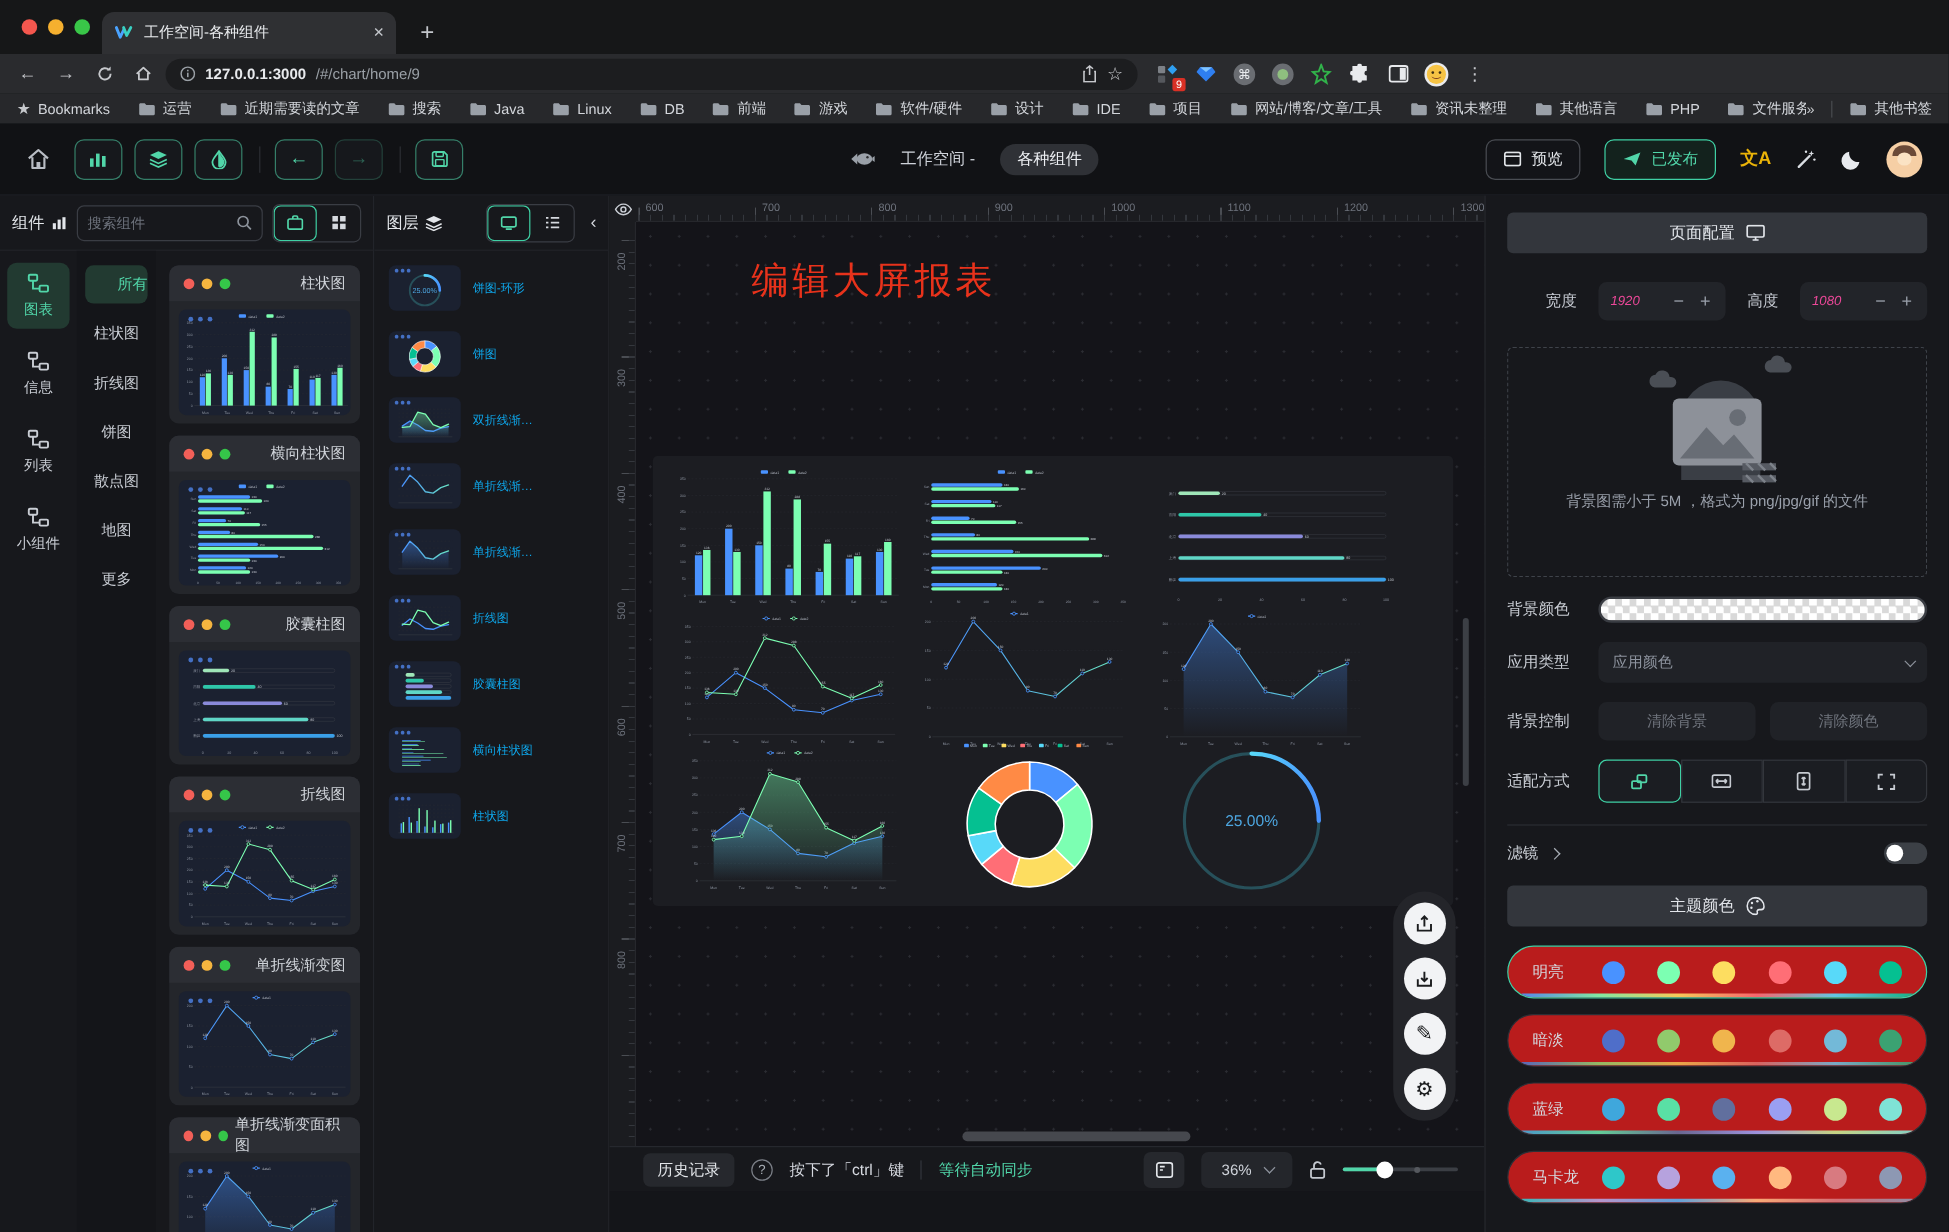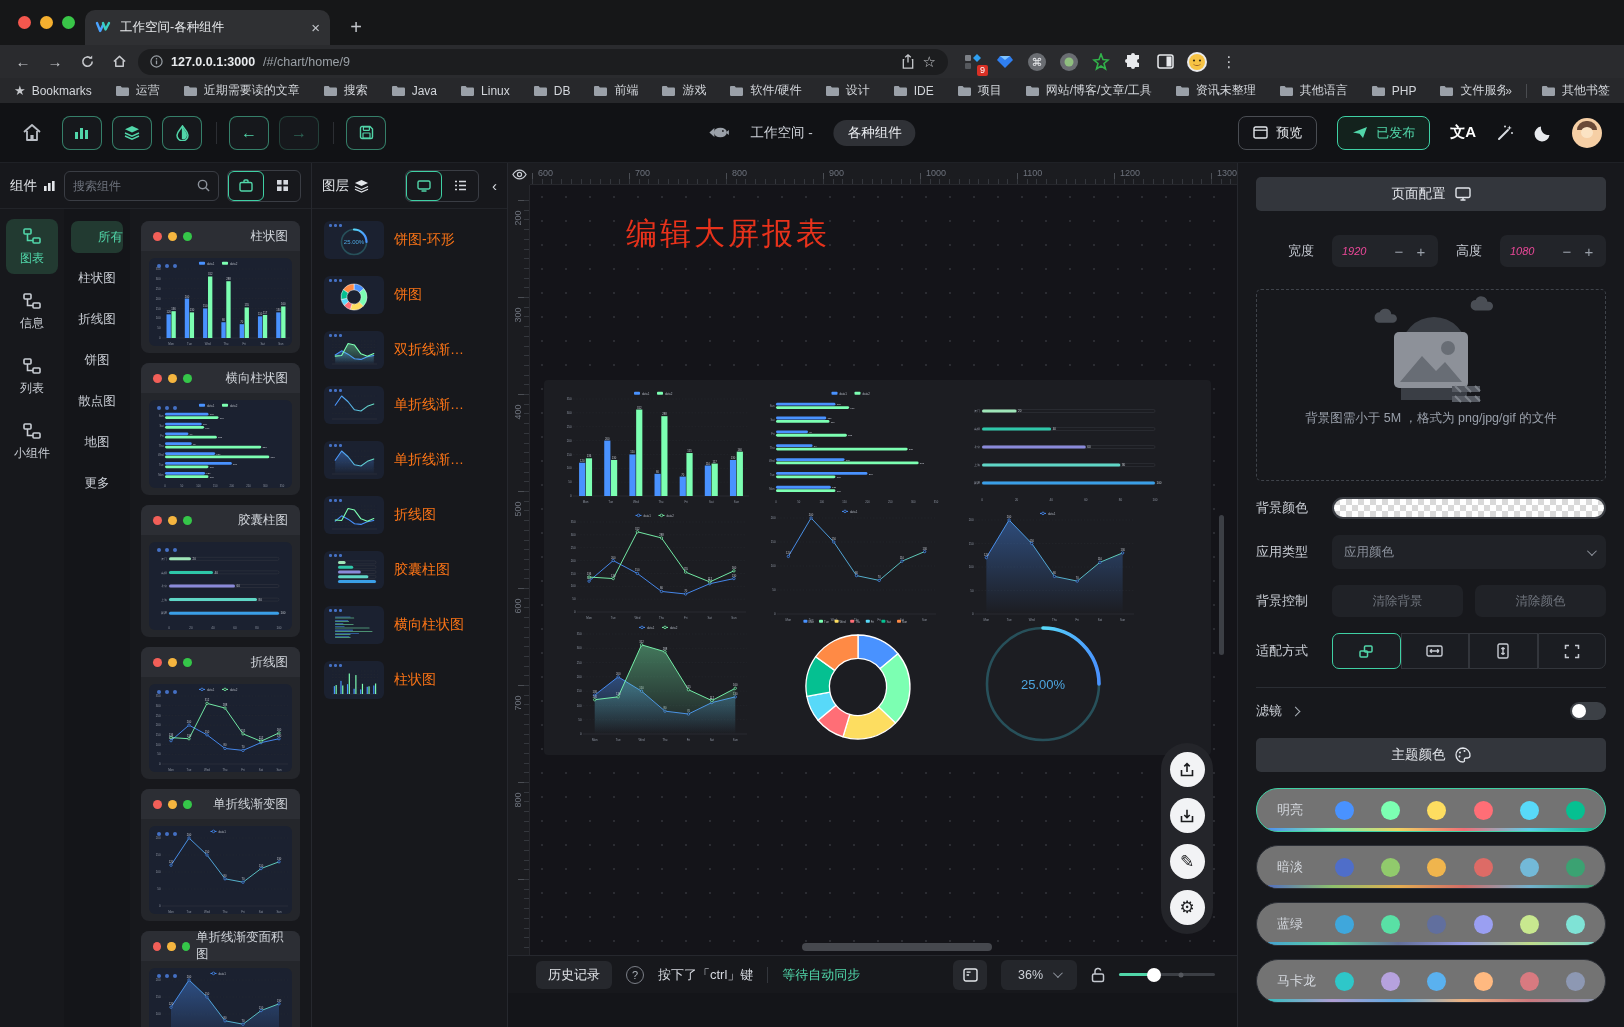--- a/index.html
+++ b/index.html
@@ -37,21 +37,21 @@
   .appbar{height:60px;background:#111215;border-bottom:1px solid #1f2126;display:flex;align-items:center;padding:0 22px;position:relative;}
   .gbtn{width:40px;height:34px;border:1px solid rgba(81,214,169,.55);border-radius:8px;background:#16181c;
     display:flex;align-items:center;justify-content:center;margin-right:10px;color:#51d6a9;}
   .gbtn.dim{border-color:rgba(81,214,169,.22);color:rgba(81,214,169,.4);}
   .sep{width:1px;height:22px;background:#2c2e33;margin:0 12px 0 4px;}
   .appcenter{position:absolute;left:50%;transform:translateX(-50%);display:flex;align-items:center;gap:21px;font-size:13.5px;color:#cfd3da;}
   .projpill{background:#2f3136;border-radius:13px;padding:4px 14px;color:#eceef2;}
   .appright{margin-left:auto;display:flex;align-items:center;gap:20px;}
   .previewbtn{display:flex;align-items:center;gap:8px;border:1px solid #4a4d53;border-radius:8px;height:34px;padding:0 14px;font-size:13px;color:#e3e6ea;background:#131418;}
   .publishbtn{display:flex;align-items:center;gap:8px;border:1px solid #3fd0a4;border-radius:8px;height:34px;padding:0 14px;font-size:13px;color:#51d6a9;background:#13221d;}
-  .hicon{color:#ffffff;font-size:17px;display:flex;align-items:center;}
+  .hicon{color:#eab308;font-size:17px;display:flex;align-items:center;}
   .avatar{width:30px;height:30px;border-radius:50%;background:#f6cfa5;position:relative;overflow:hidden;}
   .avatar:before{content:'';position:absolute;left:5px;top:3px;width:20px;height:9px;border-radius:10px 10px 0 0;background:#6b4a38;}
   .avatar:after{content:'';position:absolute;left:9px;top:9px;width:12px;height:11px;border-radius:50%;background:#fbe3c4;}
 
   
   .content{flex:1;display:flex;min-height:0;}
   .leftwrap{width:312px;background:#17181c;border-right:1px solid #26282e;display:flex;flex-direction:column;}
   .lp-head{height:46px;display:flex;align-items:center;padding:0 10px;gap:8px;border-bottom:1px solid #222429;}
   .lp-title{font-size:13.5px;color:#e3e6ea;display:flex;gap:6px;align-items:center;white-space:nowrap;}
   .search{flex:1;height:30px;border:1px solid #3a3d44;border-radius:6px;display:flex;align-items:center;padding:0 8px;gap:4px;min-width:0;}
@@ -83,21 +83,21 @@
   .layers{width:196px;background:#17181c;border-right:1px solid #26282e;display:flex;flex-direction:column;}
   .ly-head{height:46px;display:flex;align-items:center;padding:0 10px;gap:7px;border-bottom:1px solid #222429;}
   .ly-title{font-size:13.5px;color:#e3e6ea;display:flex;align-items:center;gap:5px;white-space:nowrap;}
   .ly-tgl{display:flex;border:1px solid #3a3d44;border-radius:6px;overflow:hidden;margin-left:auto;}
   .collapse{color:#d6d9df;font-size:15px;margin-left:6px;}
   .ly-list{flex:1;padding:12px 12px;overflow:hidden;}
   .ly-item{display:flex;align-items:center;gap:10px;margin-bottom:17px;}
   .ly-thumb{width:60px;height:38px;background:#1b2130;border-radius:6px;position:relative;flex-shrink:0;padding:4px 4px 2px;}
   .ly-thumb:before{content:'';position:absolute;left:5px;top:3px;width:2.5px;height:2.5px;border-radius:50%;
     background:#4470c4;box-shadow:5px 0 0 #4470c4,10px 0 0 #4470c4;}
-  .ly-label{font-size:14px;color:#f97316;white-space:nowrap;overflow:hidden;text-align:right;}
+  .ly-label{font-size:10px;color:#0ea5e9;white-space:nowrap;overflow:hidden;text-align:right;}
 
   
   .canvascol{flex:1;display:flex;flex-direction:column;min-width:0;background:#141419;}
   .rulerh{height:22px;background:#1b1c20;border-bottom:1px solid #26272c;display:flex;position:relative;
     background-image:repeating-linear-gradient(to right,#34373d 0,#34373d 1px,transparent 1px,transparent 9.7px),
                      repeating-linear-gradient(to right,#4a4d53 0,#4a4d53 1px,transparent 1px,transparent 97px);
     background-size:100% 5px,100% 11px;background-position:24px bottom,24px bottom;background-repeat:no-repeat;}
   .rulerh .corner{width:22px;height:22px;background:#1b1c20;display:flex;align-items:center;justify-content:center;flex-shrink:0;}
   .rh-labels{display:flex;margin-left:4px;overflow:hidden;}
   .rh-labels .lab{width:97px;font-size:9px;color:#6d727c;padding-left:4px;line-height:20px;flex-shrink:0;}
@@ -163,21 +163,21 @@
   .fitbtn:first-child{border-radius:7px 0 0 7px;}
   .fitbtn:last-child{border-radius:0 7px 7px 0;}
   .fitbtn.active{border-color:#3fd0a4;color:#51d6a9;border-radius:7px;}
   .rp-div{height:1px;background:#2a2d33;margin:18px 0 4px;}
   .filterrow{display:flex;align-items:center;margin-top:14px;}
   .filterrow .rp-label{width:auto;}
   .fchev{width:7px;height:7px;border-right:1.5px solid #aab0b8;border-bottom:1.5px solid #aab0b8;transform:rotate(-45deg);margin-left:10px;}
   .toggle{margin-left:auto;width:36px;height:18px;border-radius:9px;background:#3c4046;position:relative;}
   .toggle .knob{position:absolute;left:2px;top:2px;width:14px;height:14px;border-radius:50%;background:#fff;}
   .themes{margin-top:16px;display:flex;flex-direction:column;gap:13px;}
-  .theme-row{height:44px;border:1px solid #2c2f36;border-radius:22px;background:#737373;display:flex;align-items:center;
+  .theme-row{height:44px;border:1px solid #2c2f36;border-radius:22px;background:#b91c1c;display:flex;align-items:center;
     padding:0 20px;position:relative;overflow:hidden;}
   .theme-row.active{border-color:#3fd0a4;}
   .theme-name{font-size:13px;color:#d4d8de;width:58px;}
   .theme-dots{flex:1;display:flex;justify-content:space-between;align-items:center;}
   .theme-dots .dot{width:19px;height:19px;border-radius:50%;}
   .theme-grad{position:absolute;left:10px;right:10px;bottom:0;height:3px;border-radius:2px;opacity:.9;}
   svg text{font-family:"Liberation Sans","DejaVu Sans",sans-serif;}
 </style>
 </head>
 <body>

